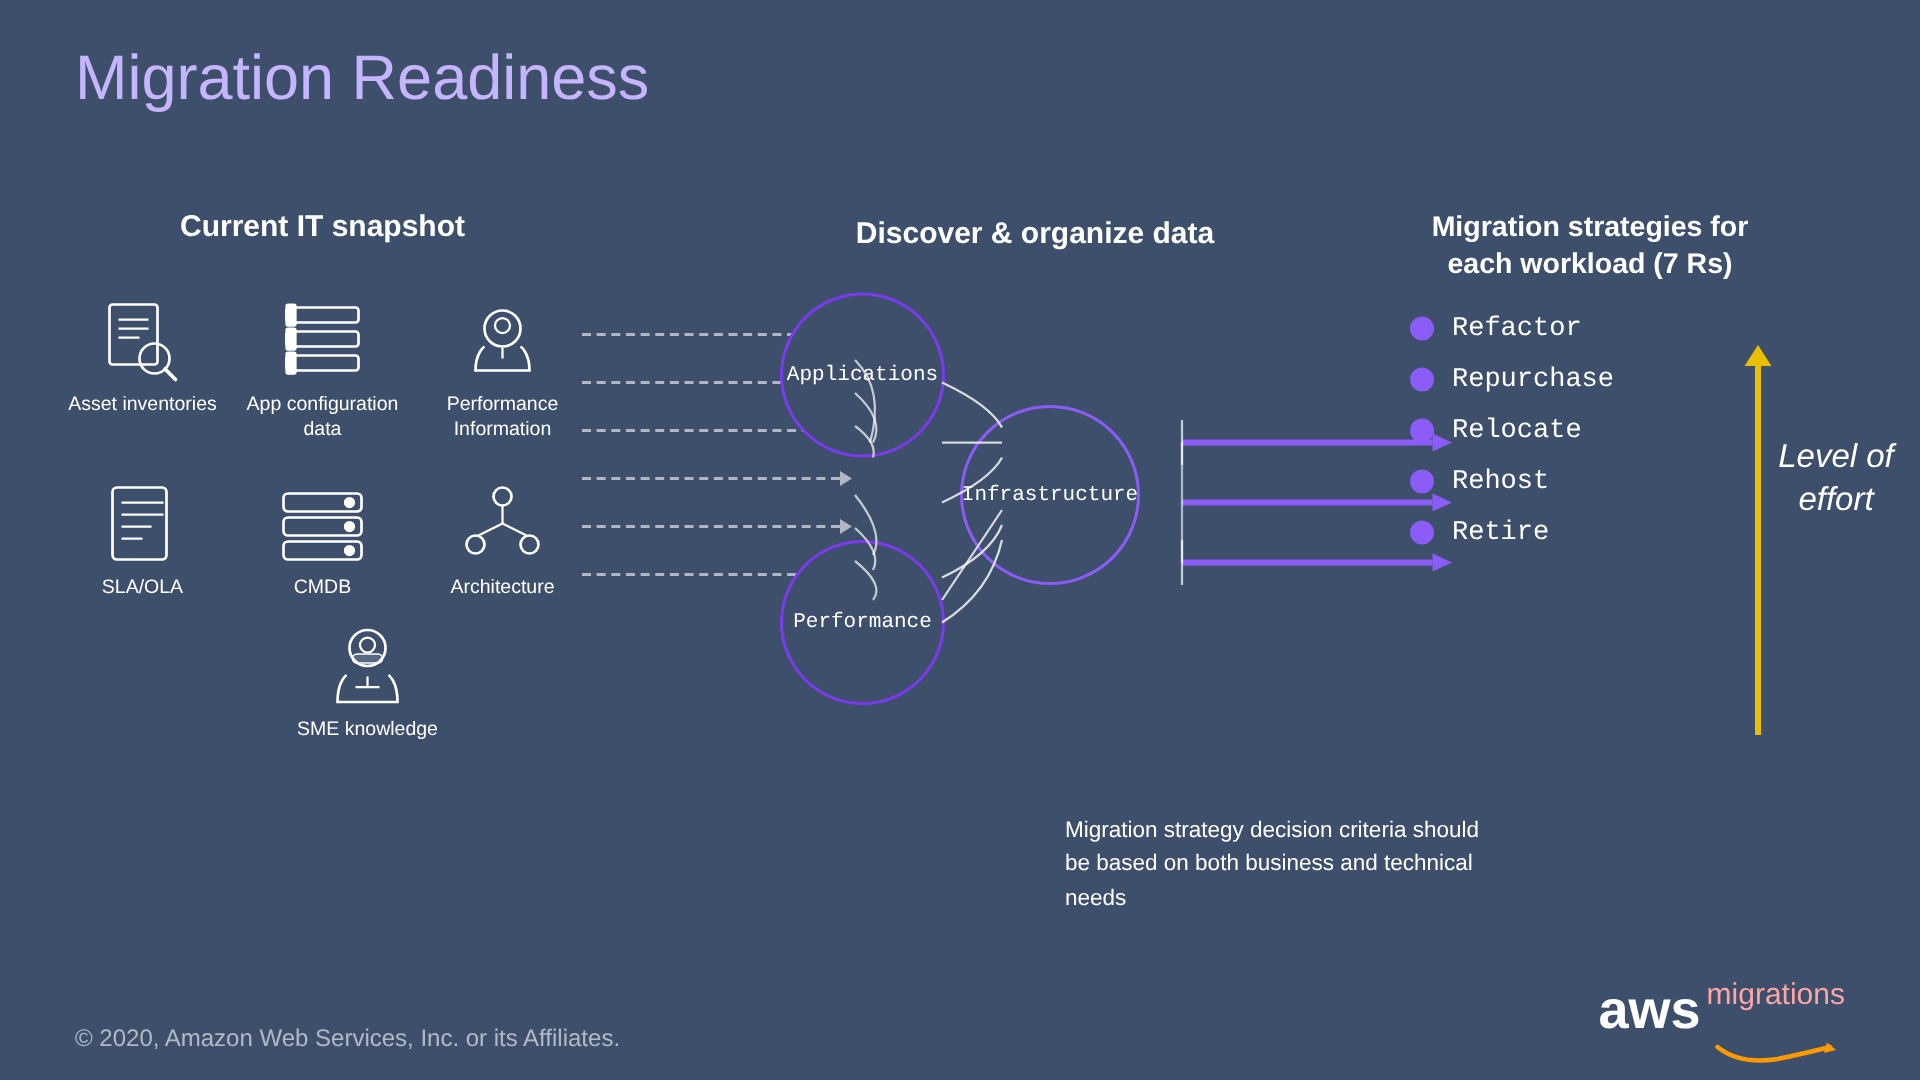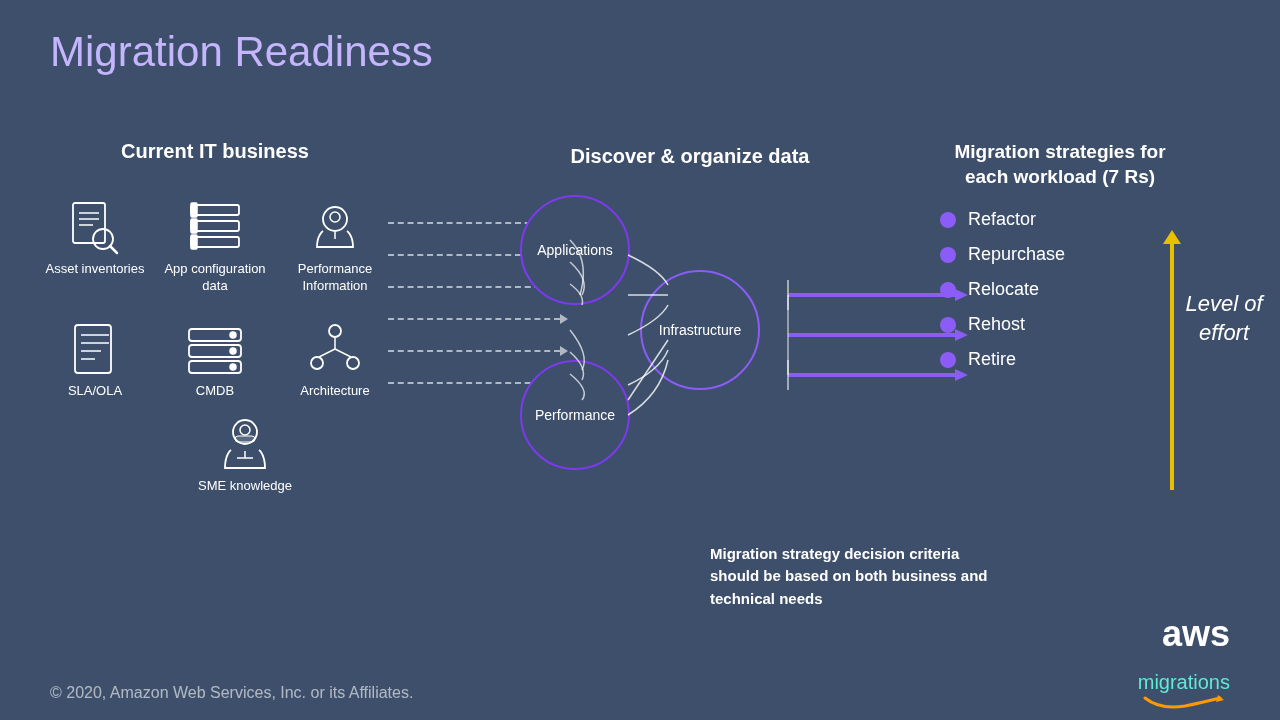--- a/index.html
+++ b/index.html
@@ -119,20 +119,21 @@
       border-radius: 50%;
       border: 2px solid #8b5cf6;
       background: #3d4f6b;
       display: flex;
       align-items: center;
       justify-content: center;
       position: absolute;
       font-size: 14px;
       text-align: center;
       color: white;
+      font-family: Liberation Mono, monospace;
     }
 
     .circle-applications {
       top: 0px;
       left: 0px;
       border-color: #7c3aed;
     }
 
     .circle-performance {
       top: 165px;
@@ -173,20 +174,21 @@
       width: 16px;
       height: 16px;
       border-radius: 50%;
       background: #8b5cf6;
       flex-shrink: 0;
     }
 
     .strategy-label {
       font-size: 18px;
       color: white;
+      font-family: Liberation Mono, monospace;
     }
 
     
     .level-of-effort {
       position: absolute;
       top: 240px;
       right: 20px;
       display: flex;
       flex-direction: column;
       align-items: center;
@@ -224,21 +226,21 @@
       width: 80px;
     }
 
     
     .decision-text {
       position: absolute;
       bottom: 110px;
       left: 710px;
       width: 280px;
       font-size: 15px;
-      font-weight: bold;
+      font-weight: normal;
       line-height: 1.5;
       color: white;
     }
 
     
     .footer {
       position: absolute;
       bottom: 18px;
       left: 50px;
       font-size: 16px;
@@ -269,21 +271,21 @@
       height: 720px;
       pointer-events: none;
     }
   </style>
 </head>
 <body>
 
 <h1 class="title">Migration Readiness</h1>
 
 <div class="current-it">
-  <div class="section-header">Current IT business</div>
+  <div class="section-header">Current IT snapshot</div>
   <div class="icon-grid">
 
     <div class="icon-item">
       <div class="icon-box">
         <svg class="icon-svg" viewBox="0 0 60 60">
           <rect x="8" y="6" width="32" height="40" rx="2" stroke="white" stroke-width="1.8"></rect>
           <line x1="14" y1="16" x2="34" y2="16" stroke="white" stroke-width="1.5"></line>
           <line x1="14" y1="22" x2="34" y2="22" stroke="white" stroke-width="1.5"></line>
           <line x1="14" y1="28" x2="28" y2="28" stroke="white" stroke-width="1.5"></line>
           <circle cx="38" cy="42" r="10" stroke="white" stroke-width="1.8"></circle>
@@ -492,23 +494,23 @@
     <span class="effort-text" style="font-style:italic;">Level of effort</span>
   </div>
 </div>
 
 <div class="decision-text">Migration strategy decision criteria should be based on both business and technical needs</div>
 
 <div class="footer">© 2020, Amazon Web Services, Inc. or its Affiliates.</div>
 
 <div class="aws-logo">
   <div style="display:flex;flex-direction:column;align-items:flex-end;">
-    <div style="display:flex;align-items:flex-end;gap:16px;flex-direction:column;">
+    <div style="display:flex;align-items:flex-start;gap:4px;">
       <span class="aws-text" style="font-size:36px;font-weight:bold;">aws</span>
-      <span style="font-size:20px;color:#5eead4;font-weight:300;">migrations</span>
+      <span style="font-size:20px;color:#fca5a5;font-weight:300;">migrations</span>
     </div>
 
     <svg width="90" height="16" viewBox="0 0 90 16">
       <path d="M5 4 Q20 16 45 12 Q60 9 80 4" stroke="#ff9900" stroke-width="3" fill="none" stroke-linecap="round"></path>
       <polygon points="78,1 84,6 76,8" fill="#ff9900"></polygon>
     </svg>
   </div>
 </div>
 
 </body></html>

